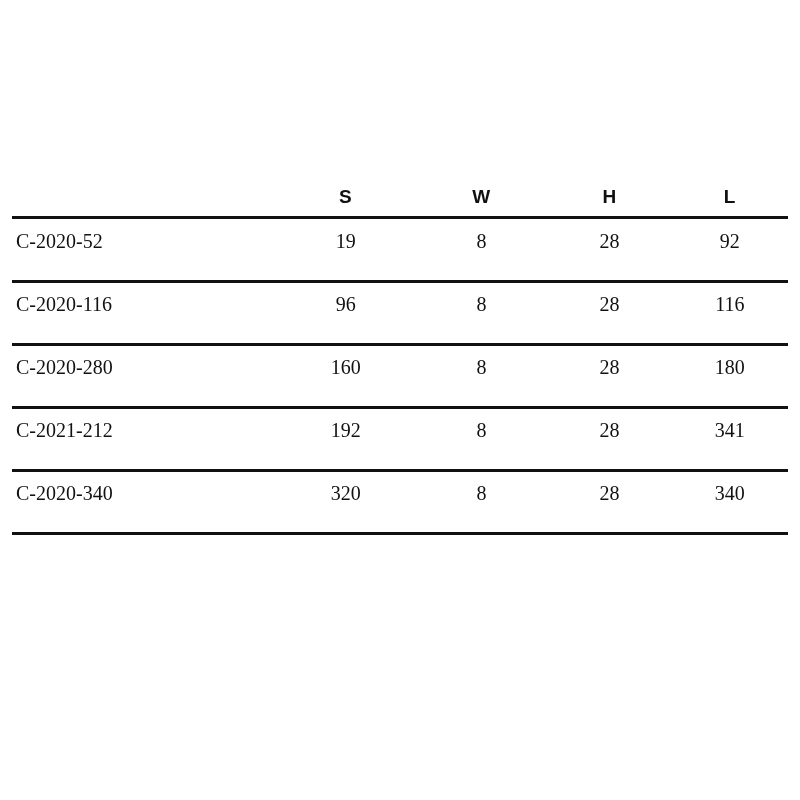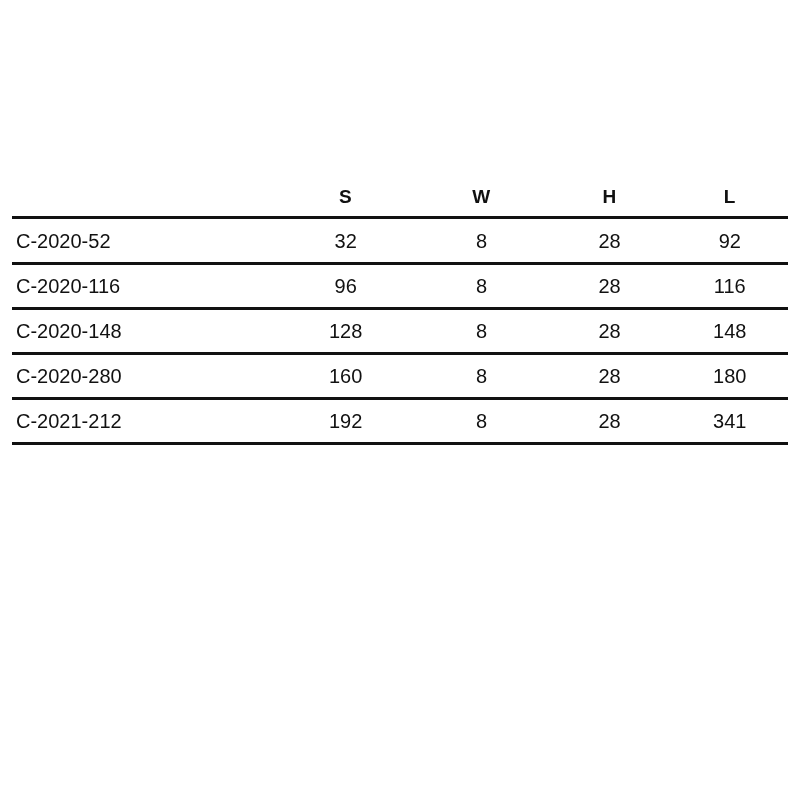--- a/index.html
+++ b/index.html
@@ -48,24 +48,25 @@
   }
   table.spec-table thead th.name-head {
     text-align: left;
   }
   table.spec-table thead tr {
     border-bottom: 3px solid #111111;
   }
   table.spec-table tbody td {
     font-size: 20px;
     text-align: center;
-    padding: 10px 0 9px 0;
+    padding: 10px 0 27px 0;
     border-bottom: 3px solid #111111;
     color: #111111;
     white-space: nowrap;
+    font-family: Liberation Serif, serif;
   }
   table.spec-table tbody td.name-cell {
     text-align: left;
     padding-left: 4px;
   }
   table.spec-table tbody tr:first-child td {
     padding-top: 11px;
   }
   
   .col-s  { transform: translateX(-2px); }
@@ -91,49 +92,49 @@
           <th class="name-head"></th>
           <th><span class="col-s">S</span></th>
           <th><span class="col-w">W</span></th>
           <th><span class="col-h">H</span></th>
           <th><span class="col-l">L</span></th>
         </tr>
       </thead>
       <tbody>
         <tr>
           <td class="name-cell">C-2020-52</td>
-          <td><span class="col-s">32</span></td>
+          <td><span class="col-s">19</span></td>
           <td><span class="col-w">8</span></td>
           <td><span class="col-h">28</span></td>
           <td><span class="col-l">92</span></td>
         </tr>
         <tr>
           <td class="name-cell">C-2020-116</td>
           <td><span class="col-s">96</span></td>
           <td><span class="col-w">8</span></td>
           <td><span class="col-h">28</span></td>
           <td><span class="col-l">116</span></td>
-        </tr>
-        <tr>
-          <td class="name-cell">C-2020-148</td>
-          <td><span class="col-s">128</span></td>
-          <td><span class="col-w">8</span></td>
-          <td><span class="col-h">28</span></td>
-          <td><span class="col-l">148</span></td>
         </tr>
         <tr>
           <td class="name-cell">C-2020-280</td>
           <td><span class="col-s">160</span></td>
           <td><span class="col-w">8</span></td>
           <td><span class="col-h">28</span></td>
           <td><span class="col-l">180</span></td>
         </tr>
         <tr>
           <td class="name-cell">C-2021-212</td>
           <td><span class="col-s">192</span></td>
           <td><span class="col-w">8</span></td>
           <td><span class="col-h">28</span></td>
           <td><span class="col-l">341</span></td>
         </tr>
+        <tr>
+          <td class="name-cell">C-2020-340</td>
+          <td><span class="col-s">320</span></td>
+          <td><span class="col-w">8</span></td>
+          <td><span class="col-h">28</span></td>
+          <td><span class="col-l">340</span></td>
+        </tr>
       </tbody>
     </table>
   </div>
 </div>
 
 </body></html>

